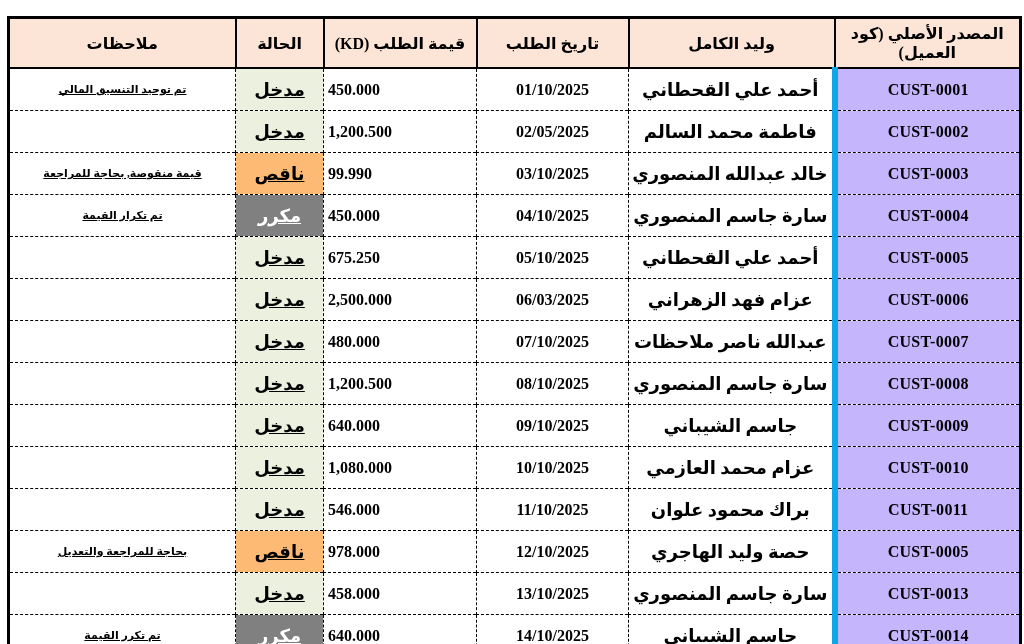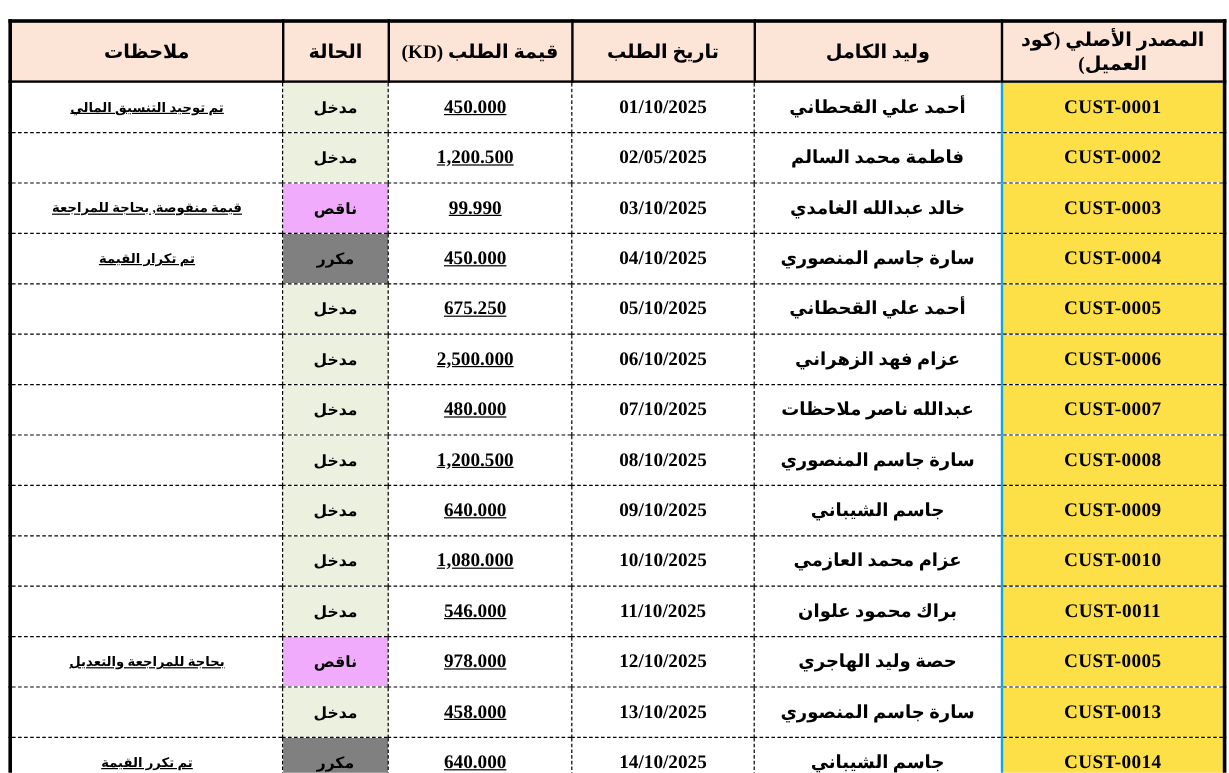--- a/index.html
+++ b/index.html
@@ -45,36 +45,35 @@
     height: 41px;
     font-size: 16px;
     text-align: center;
     vertical-align: middle;
     padding: 0 4px;
     background: #ffffff;
     overflow: hidden;
     white-space: nowrap;
   }
   td.code {
-    background: #fde047;
-    border-left: 2px solid #0ea5e9;
+    background: #c4b5fd;
+    border-left: 6px solid #0ea5e9;
     letter-spacing: 0.3px;
   }
   td.amount {
     direction: ltr;
-    text-align: center;
+    text-align: left;
     padding-right: 12px;
-    text-decoration: underline;
-  }
-  td.name { font-size: 15px; }
+  }
+  td.name { font-size: 18px; }
   td.notes { font-size: 11px; white-space: normal; text-decoration: underline; }
-  td.status { font-size: 13px; }
+  td.status { font-size: 18px; text-decoration: underline; }
   td.st-entered   { background: #EBF1DE; }
-  td.st-missing   { background: #f0abfc; }
-  td.st-duplicate { background: #808080; color: #000000; }
+  td.st-missing   { background: #fdba74; }
+  td.st-duplicate { background: #808080; color: #ffffff; }
 </style>
 </head>
 <body>
 
 <div class="table-wrap">
   <table>
     <colgroup>
       <col class="c-code">
       <col class="c-name">
       <col class="c-date">
@@ -104,21 +103,21 @@
         <tr>
           <td class="code">CUST-0002</td>
           <td class="name">فاطمة محمد السالم</td>
           <td class="date">02/05/2025</td>
           <td class="amount">1,200.500</td>
           <td class="status st-entered">مدخل</td>
           <td class="notes"></td>
         </tr>
         <tr>
           <td class="code">CUST-0003</td>
-          <td class="name">خالد عبدالله الغامدي</td>
+          <td class="name">خالد عبدالله المنصوري</td>
           <td class="date">03/10/2025</td>
           <td class="amount">99.990</td>
           <td class="status st-missing">ناقص</td>
           <td class="notes">قيمة منقوصة, بحاجة للمراجعة</td>
         </tr>
         <tr>
           <td class="code">CUST-0004</td>
           <td class="name">سارة جاسم المنصوري</td>
           <td class="date">04/10/2025</td>
           <td class="amount">450.000</td>
@@ -129,21 +128,21 @@
           <td class="code">CUST-0005</td>
           <td class="name">أحمد علي القحطاني</td>
           <td class="date">05/10/2025</td>
           <td class="amount">675.250</td>
           <td class="status st-entered">مدخل</td>
           <td class="notes"></td>
         </tr>
         <tr>
           <td class="code">CUST-0006</td>
           <td class="name">عزام فهد الزهراني</td>
-          <td class="date">06/10/2025</td>
+          <td class="date">06/03/2025</td>
           <td class="amount">2,500.000</td>
           <td class="status st-entered">مدخل</td>
           <td class="notes"></td>
         </tr>
         <tr>
           <td class="code">CUST-0007</td>
           <td class="name">عبدالله ناصر ملاحظات</td>
           <td class="date">07/10/2025</td>
           <td class="amount">480.000</td>
           <td class="status st-entered">مدخل</td>

